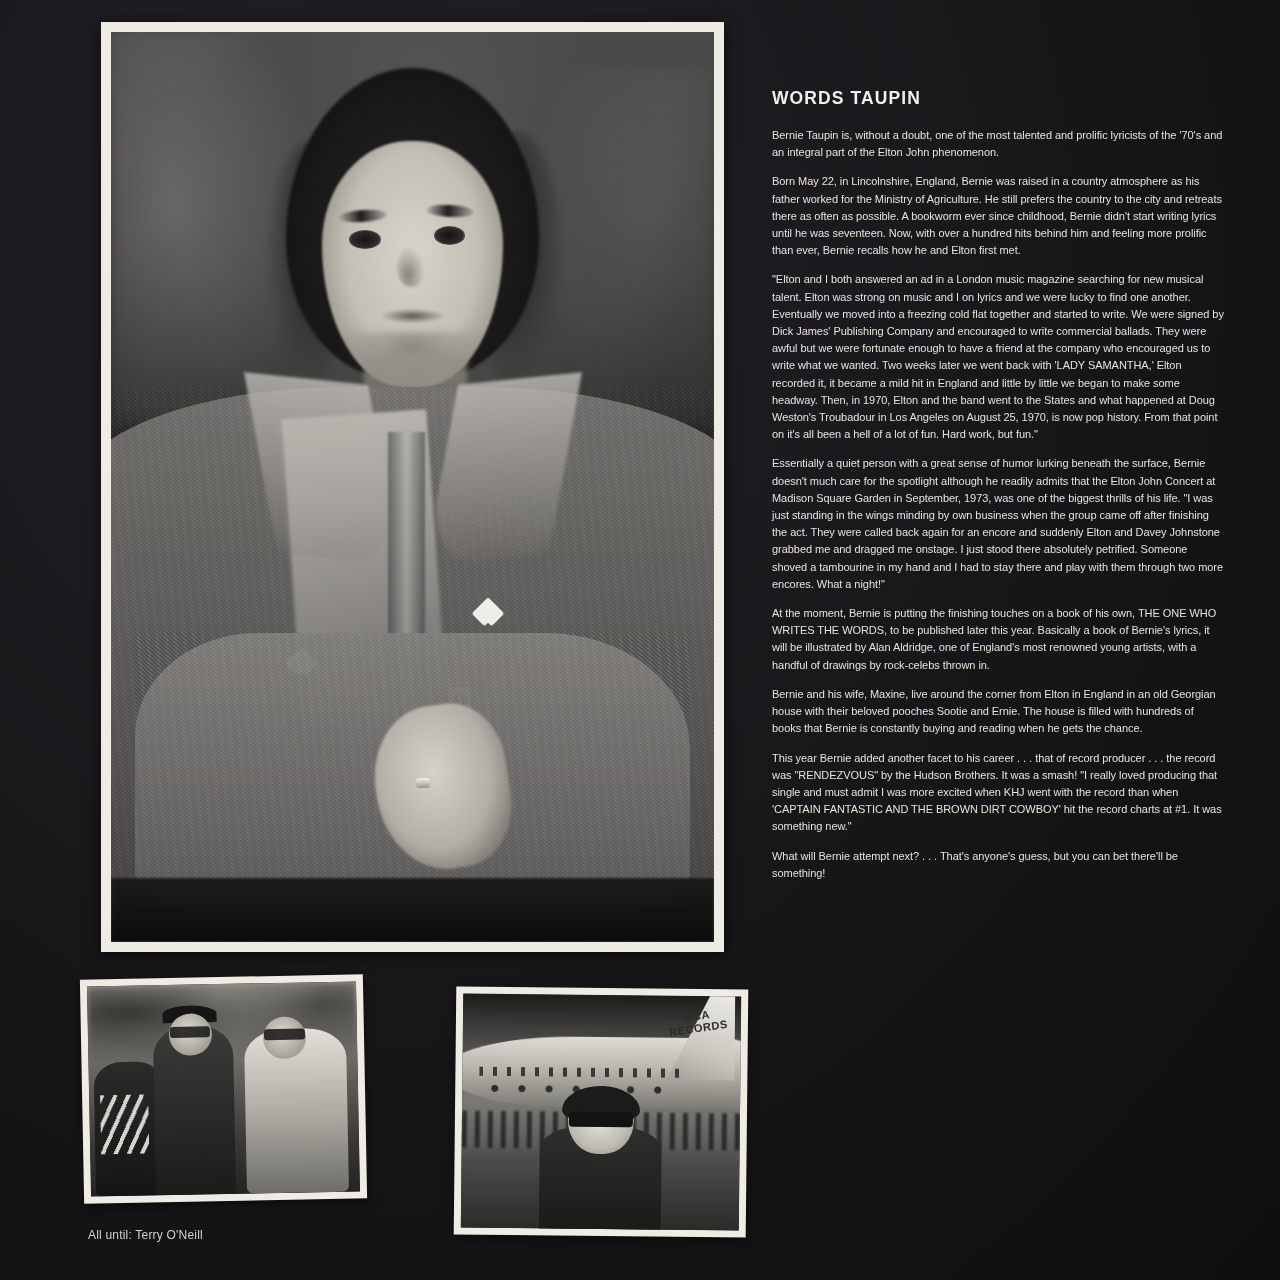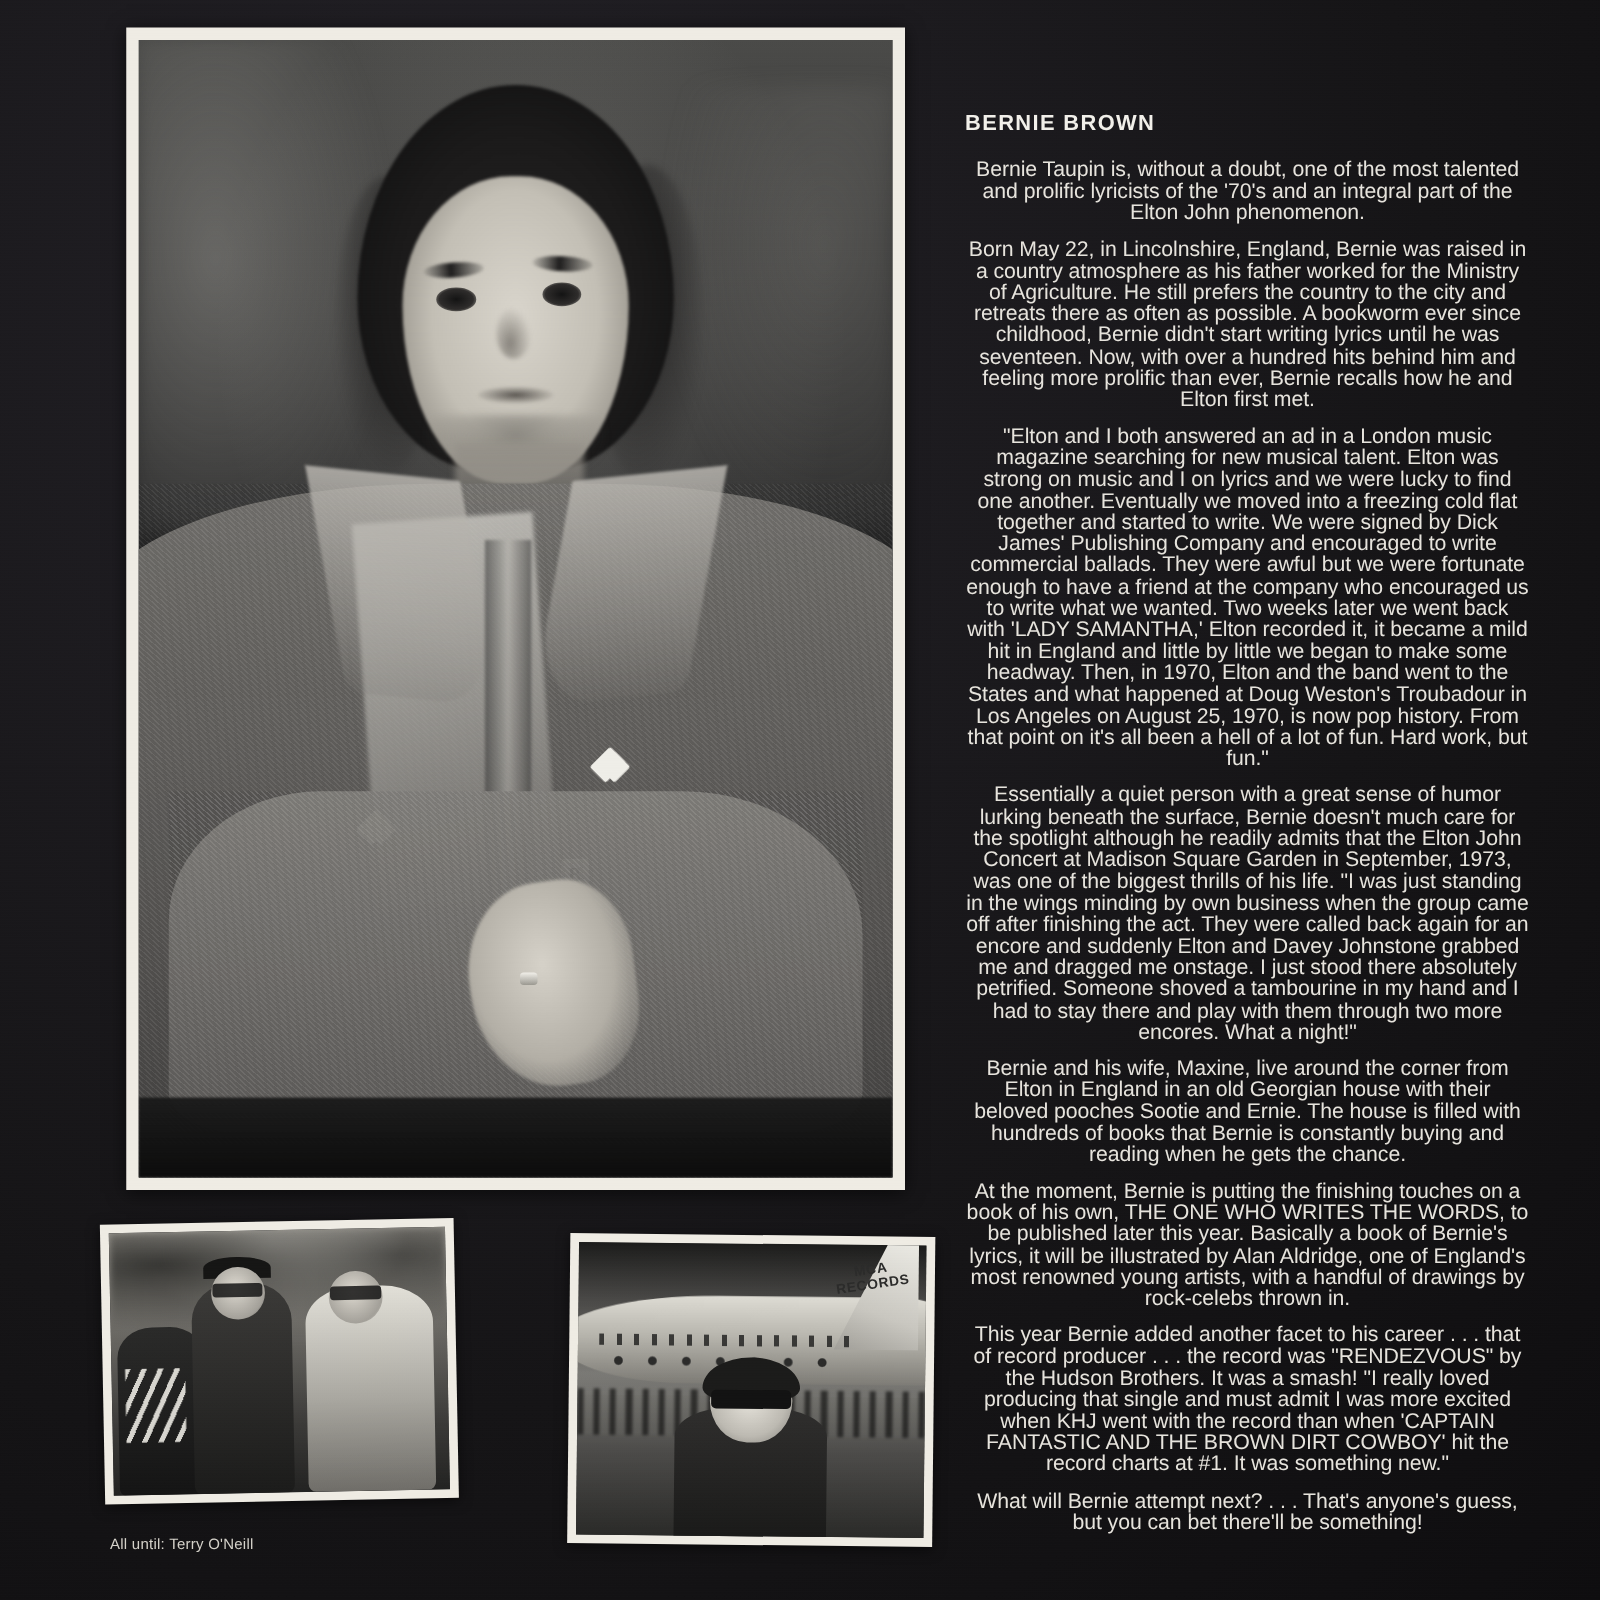--- a/index.html
+++ b/index.html
@@ -466,26 +466,26 @@
   .headline {
     color: #f2f0ea;
     font-size: 17.5px;
     font-weight: bold;
     letter-spacing: 1.1px;
     margin: 0 0 18px 0;
     font-family: "Liberation Sans", sans-serif;
   }
   .para {
     color: #e7e4dd;
-    font-size: 17px;
+    font-size: 11px;
     line-height: 17.2px;
     margin: 0 0 12px 0;
     letter-spacing: -0.05px;
     font-family: "Liberation Sans", sans-serif;
-    text-align: center;
+    text-align: left;
   }
   .para:last-child { margin-bottom: 0; }
 </style>
 </head>
 <body>
 
 <div class="page">
 
   <div class="main-photo-wrap">
     <div class="main-photo">
@@ -557,25 +557,25 @@
       <div class="p3-figure-body"></div>
       <div class="p3-figure-head"></div>
       <div class="p3-figure-hair"></div>
       <div class="p3-figure-glasses"></div>
     </div>
   </div>
 
   <div class="credit">All until: Terry O'Neill</div>
 
   <div class="text-col">
-    <h1 class="headline">BERNIE BROWN</h1>
+    <h1 class="headline">WORDS TAUPIN</h1>
     <p class="para">Bernie Taupin is, without a doubt, one of the most talented and prolific lyricists of the '70's and an integral part of the Elton John phenomenon.</p>
     <p class="para">Born May 22, in Lincolnshire, England, Bernie was raised in a country atmosphere as his father worked for the Ministry of Agriculture. He still prefers the country to the city and retreats there as often as possible. A bookworm ever since childhood, Bernie didn't start writing lyrics until he was seventeen. Now, with over a hundred hits behind him and feeling more prolific than ever, Bernie recalls how he and Elton first met.</p>
     <p class="para">"Elton and I both answered an ad in a London music magazine searching for new musical talent. Elton was strong on music and I on lyrics and we were lucky to find one another. Eventually we moved into a freezing cold flat together and started to write. We were signed by Dick James' Publishing Company and encouraged to write commercial ballads. They were awful but we were fortunate enough to have a friend at the company who encouraged us to write what we wanted. Two weeks later we went back with 'LADY SAMANTHA,' Elton recorded it, it became a mild hit in England and little by little we began to make some headway. Then, in 1970, Elton and the band went to the States and what happened at Doug Weston's Troubadour in Los Angeles on August 25, 1970, is now pop history. From that point on it's all been a hell of a lot of fun. Hard work, but fun."</p>
     <p class="para">Essentially a quiet person with a great sense of humor lurking beneath the surface, Bernie doesn't much care for the spotlight although he readily admits that the Elton John Concert at Madison Square Garden in September, 1973, was one of the biggest thrills of his life. "I was just standing in the wings minding by own business when the group came off after finishing the act. They were called back again for an encore and suddenly Elton and Davey Johnstone grabbed me and dragged me onstage. I just stood there absolutely petrified. Someone shoved a tambourine in my hand and I had to stay there and play with them through two more encores. What a night!"</p>
+    <p class="para">At the moment, Bernie is putting the finishing touches on a book of his own, THE ONE WHO WRITES THE WORDS, to be published later this year. Basically a book of Bernie's lyrics, it will be illustrated by Alan Aldridge, one of England's most renowned young artists, with a handful of drawings by rock-celebs thrown in.</p>
     <p class="para">Bernie and his wife, Maxine, live around the corner from Elton in England in an old Georgian house with their beloved pooches Sootie and Ernie. The house is filled with hundreds of books that Bernie is constantly buying and reading when he gets the chance.</p>
-    <p class="para">At the moment, Bernie is putting the finishing touches on a book of his own, THE ONE WHO WRITES THE WORDS, to be published later this year. Basically a book of Bernie's lyrics, it will be illustrated by Alan Aldridge, one of England's most renowned young artists, with a handful of drawings by rock-celebs thrown in.</p>
     <p class="para">This year Bernie added another facet to his career . . . that of record producer . . . the record was "RENDEZVOUS" by the Hudson Brothers. It was a smash! "I really loved producing that single and must admit I was more excited when KHJ went with the record than when 'CAPTAIN FANTASTIC AND THE BROWN DIRT COWBOY' hit the record charts at #1. It was something new."</p>
     <p class="para">What will Bernie attempt next? . . . That's anyone's guess, but you can bet there'll be something!</p>
   </div>
 
   <div class="grain"></div>
 </div>
 
 </body></html>

